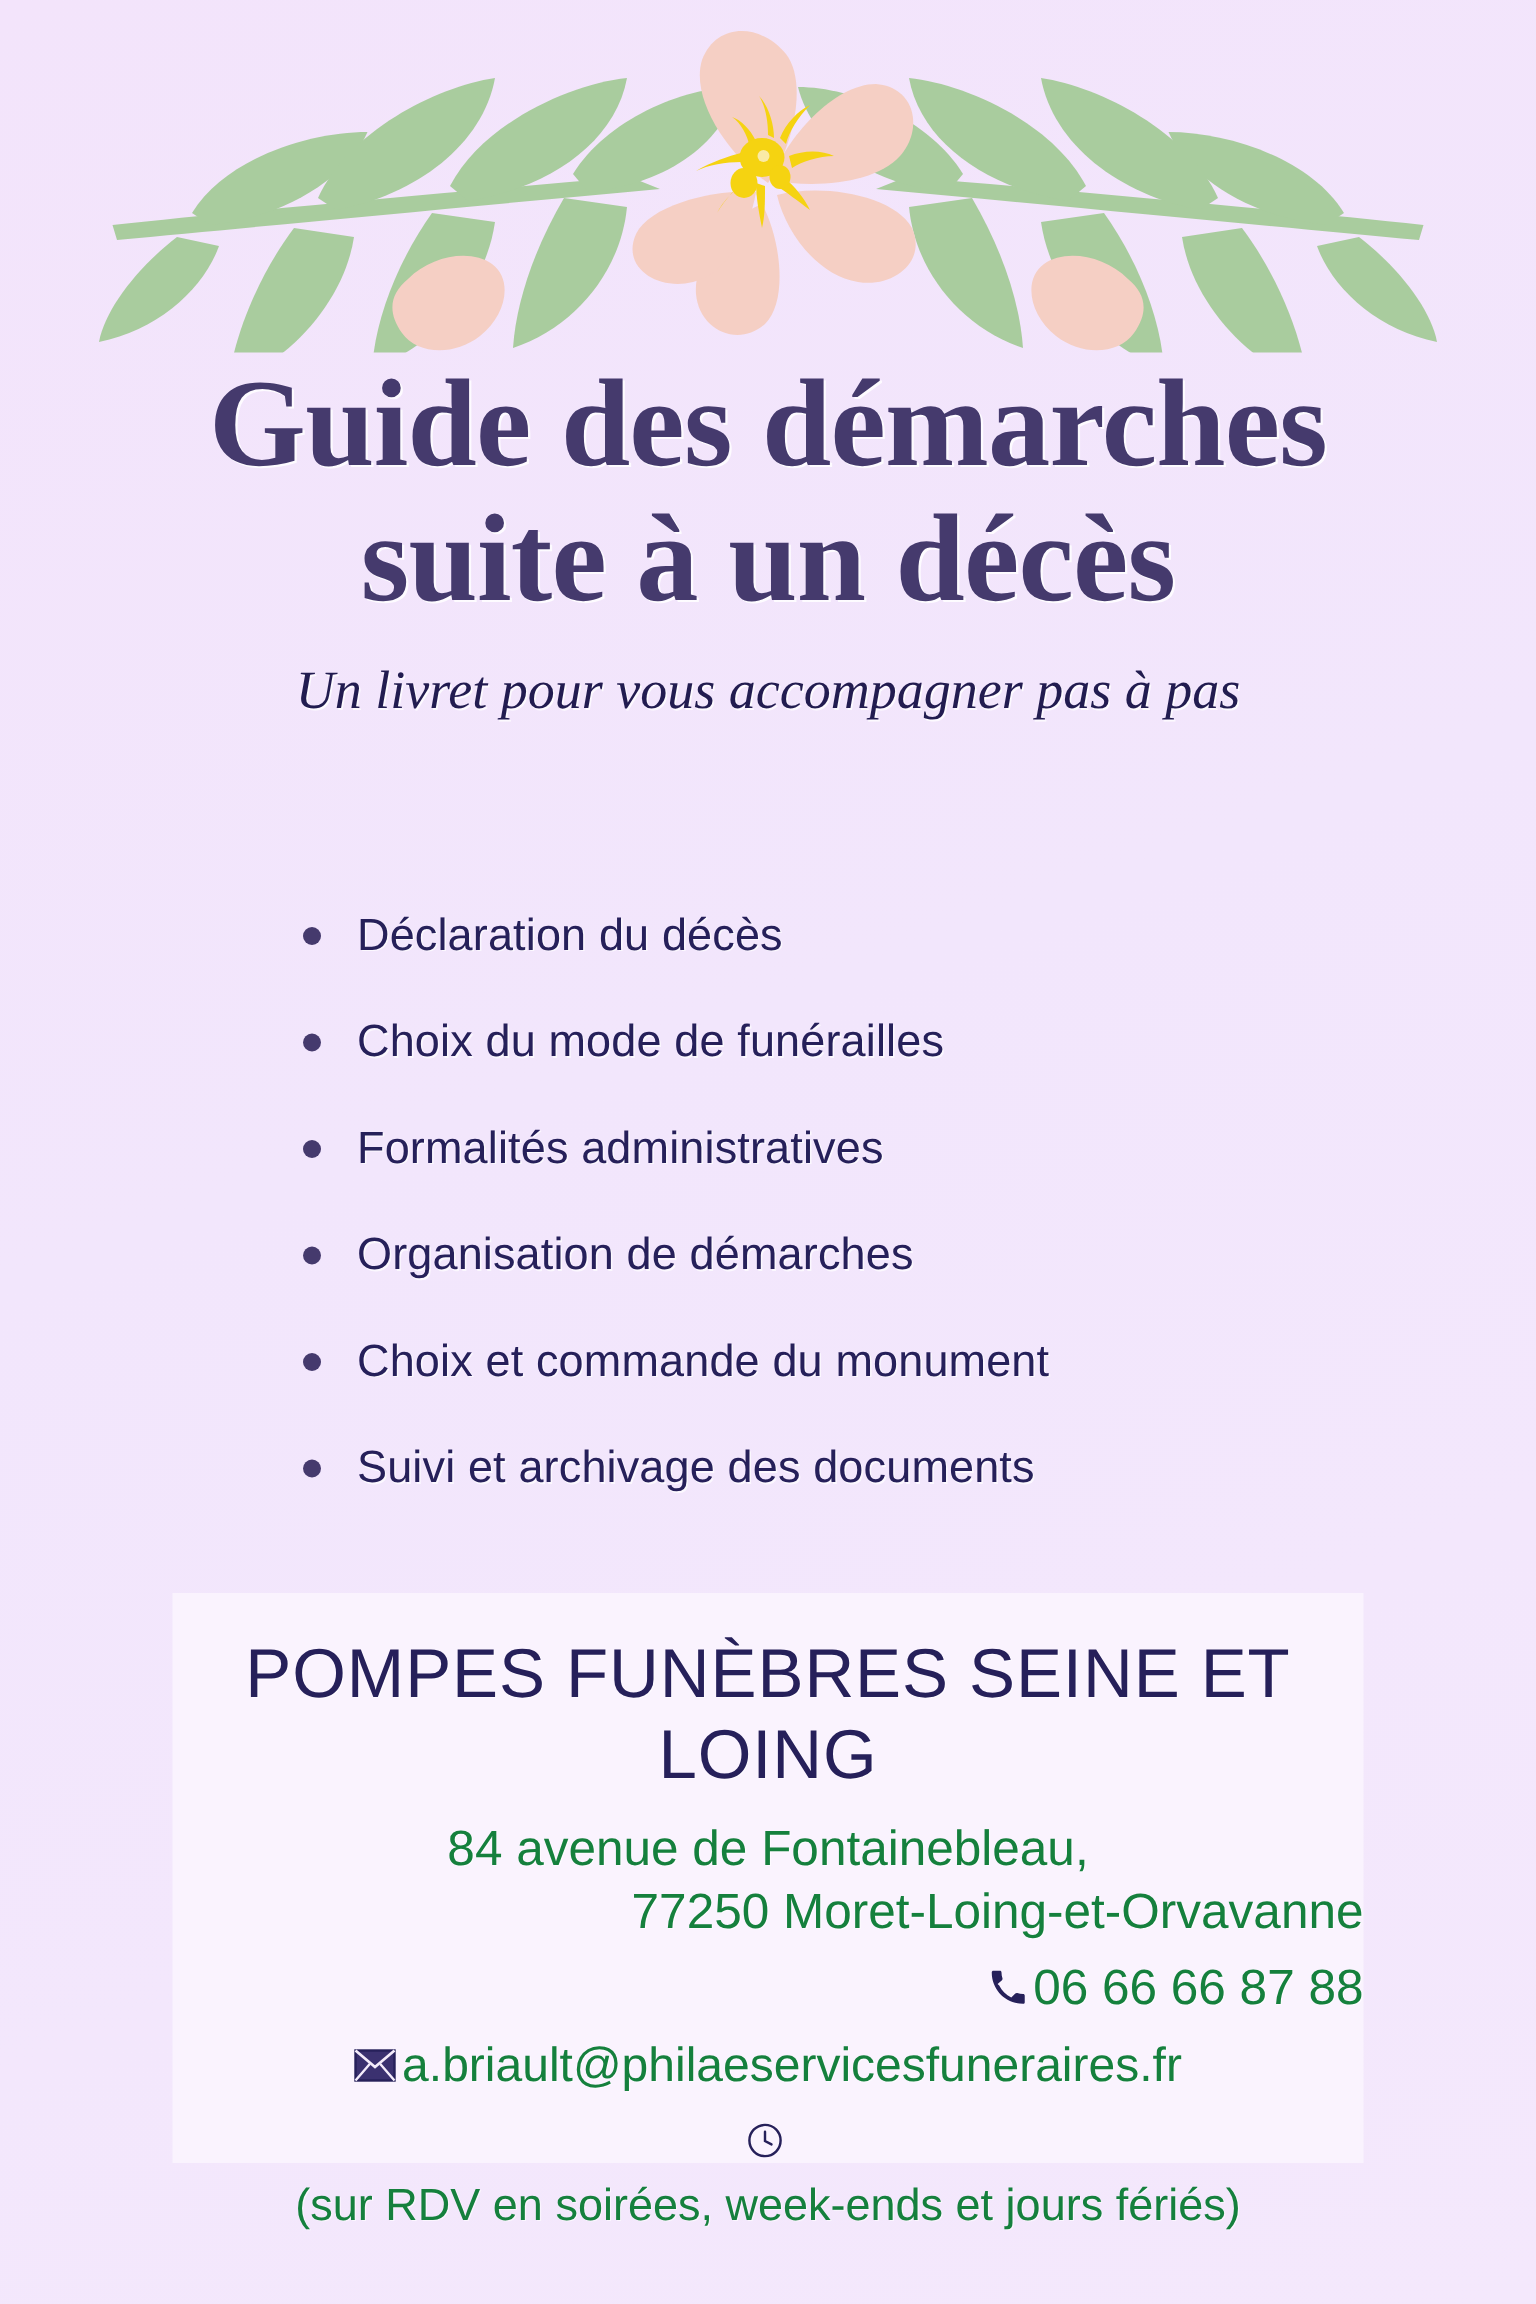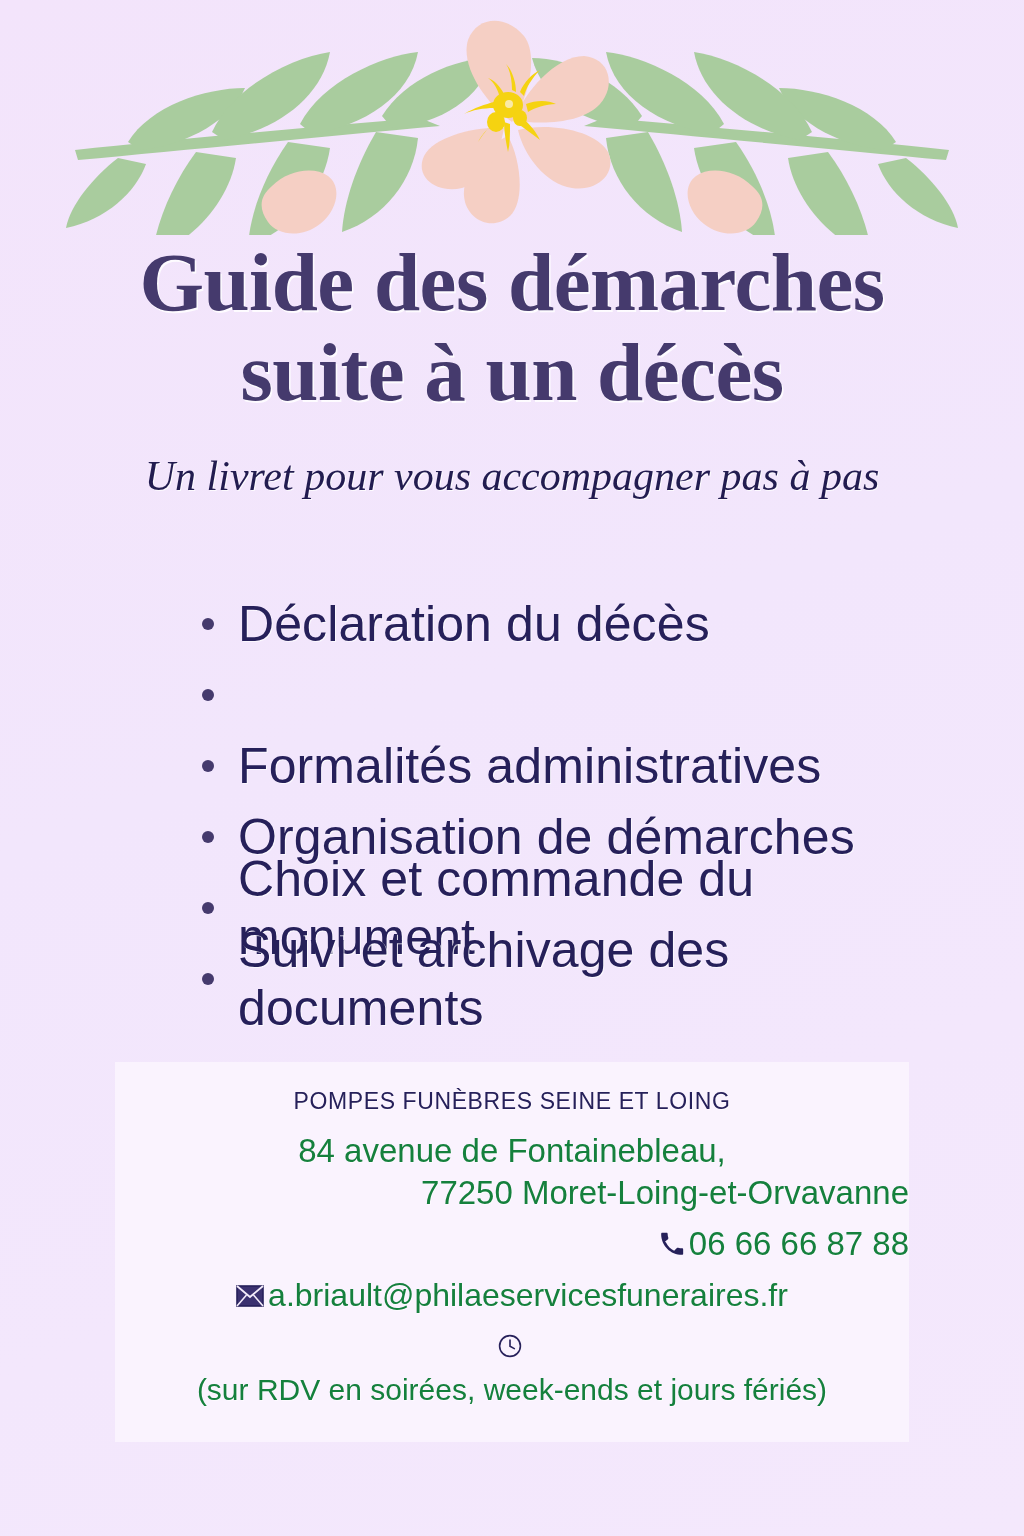--- a/index.html
+++ b/index.html
@@ -52,47 +52,48 @@
     color: #453a6d;
     letter-spacing: -0.5px;
     margin: 0;
     padding: 0 40px;
     text-shadow: 1.5px 1.5px 0 rgba(255,255,255,0.85);
   }
   .subtitle {
     font-family: "Liberation Serif", "DejaVu Serif", serif;
     font-style: italic;
     font-weight: 400;
-    font-size: 42px;
+    font-size: 36px;
     line-height: 1.2;
     color: #221c50;
-    margin: 34px 0 0 0;
+    margin: 22px 0 0 0;
     text-shadow: 1px 1px 0 rgba(255,255,255,0.8);
   }
 
   
   .bullet-list {
     position: absolute;
     top: 588px;
     left: 198px;
     width: 740px;
     margin: 0;
     padding: 0;
     list-style: none;
   }
   .bullet-item {
     position: relative;
     padding-left: 40px;
     height: 71px;
     display: flex;
     align-items: center;
-    font-size: 50px;
+    font-size: 30px;
     color: #26205a;
     letter-spacing: 0.1px;
     text-shadow: 1px 1px 0 rgba(255,255,255,0.7);
+    text-align: center;
   }
   .bullet-dot {
     position: absolute;
     left: 4px;
     top: 50%;
     transform: translateY(-50%);
     width: 12px;
     height: 12px;
     border-radius: 50%;
     background: #453a6d;
@@ -104,21 +105,21 @@
     left: 115px;
     top: 1062px;
     width: 794px;
     height: 380px;
     background: #faf3fe;
     text-align: center;
     box-sizing: border-box;
     padding-top: 26px;
   }
   .company-name {
-    font-size: 23px;
+    font-size: 46px;
     font-weight: 400;
     color: #26205a;
     letter-spacing: 0.6px;
     margin: 0;
     text-shadow: 0.8px 0.8px 0 rgba(255,255,255,0.6);
   }
   .contact-line {
     font-size: 33px;
     color: #15803d;
     margin: 0;
@@ -210,20 +211,21 @@
     <p class="subtitle">Un livret pour vous accompagner pas à pas</p>
   </div>
 
   <ul class="bullet-list">
     <li class="bullet-item">
       <span class="bullet-dot"></span>
       <span>Déclaration du décès</span>
     </li>
     <li class="bullet-item">
       <span class="bullet-dot"></span>
+      <span>Choix du mode de funérailles</span>
     </li>
     <li class="bullet-item">
       <span class="bullet-dot"></span>
       <span>Formalités administratives</span>
     </li>
     <li class="bullet-item">
       <span class="bullet-dot"></span>
       <span>Organisation de démarches</span>
     </li>
     <li class="bullet-item">

